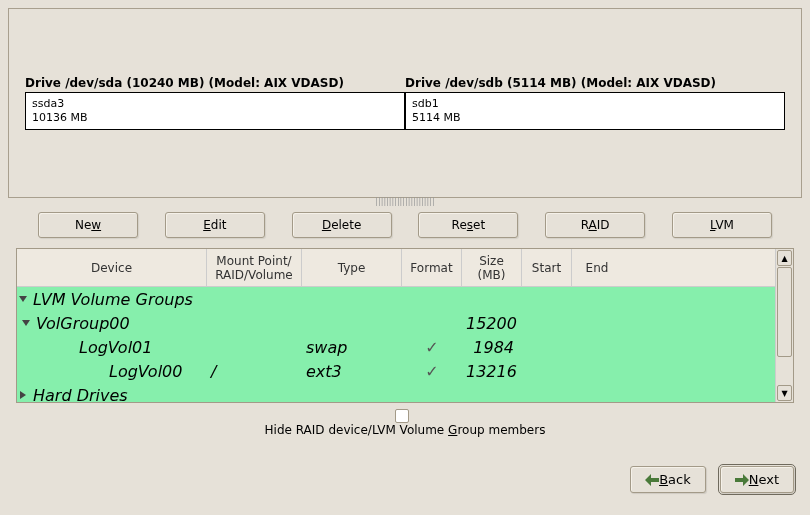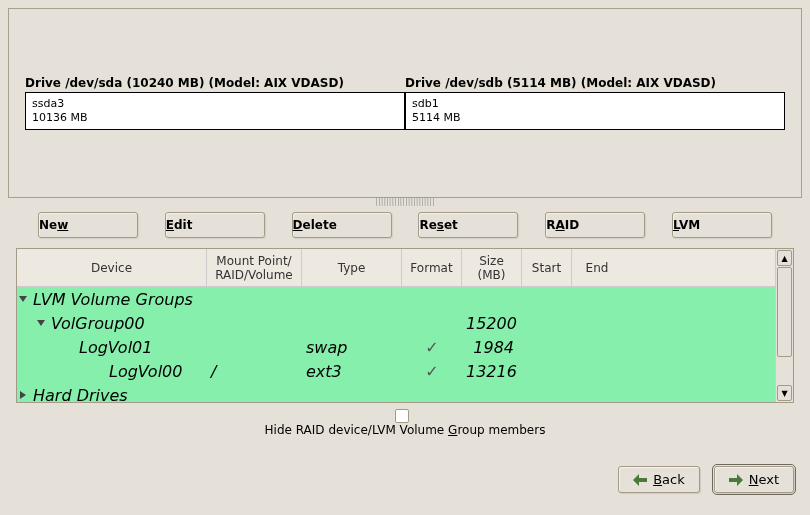--- a/index.html
+++ b/index.html
@@ -60,24 +60,23 @@
     justify-content: space-between;
     padding: 4px 30px 10px 30px;
   }
   .btn {
     border: 1px solid #a39a88;
     background: #e6e1d8;
     border-radius: 3px;
     padding: 5px 0;
     font-size: 12px;
     width: 100px;
-    text-align: left;
+    text-align: center;
     cursor: pointer;
     box-shadow: inset 1px 1px 0 #f5f1e9, 1px 1px 1px rgba(0,0,0,0.08);
-    font-weight: bold;
   }
   .btn .u { text-decoration: underline; }
   .table-wrap {
     display: flex;
     border: 1px solid #a39a88;
     background: #fff;
     height: 155px;
     margin: 0 8px;
   }
   .table {
@@ -188,21 +187,20 @@
     gap: 14px;
   }
   .navbtn {
     border: 1px solid #a39a88;
     background: #e6e1d8;
     border-radius: 3px;
     padding: 5px 14px;
     font-size: 13px;
     display: flex;
     align-items: center;
-    gap: 6px;
     cursor: pointer;
     box-shadow: inset 1px 1px 0 #f5f1e9, 1px 1px 1px rgba(0,0,0,0.1);
   }
   .navbtn.next { outline: 1px solid #6f6a5d; outline-offset: 1px; }
   .arrow { display: inline-flex; align-items: center; }
   .u { text-decoration: underline; }
   .check { color: #555; font-weight: bold; }
 </style>
 </head>
 <body>
@@ -260,21 +258,21 @@
               <span>LVM Volume Groups</span>
             </div>
             <div class="tcell c-mount"></div>
             <div class="tcell c-type"></div>
             <div class="tcell c-format"></div>
             <div class="tcell c-size"></div>
             <div class="tcell c-start"></div>
             <div class="tcell c-end"></div>
           </div>
           <div class="trow">
-            <div class="tcell c-device" style="padding-left: 18px; text-align: right;">
+            <div class="tcell c-device" style="padding-left: 3px; text-align: right;">
               <span class="toggle tri-open">
                 <svg width="10" height="10" viewBox="0 0 10 10">
                   <path d="M1 2 L9 2 L5 8 Z" fill="#444"></path>
                 </svg>
               </span>
               <span>VolGroup00</span>
             </div>
             <div class="tcell c-mount"></div>
             <div class="tcell c-type"></div>
             <div class="tcell c-format"></div>

